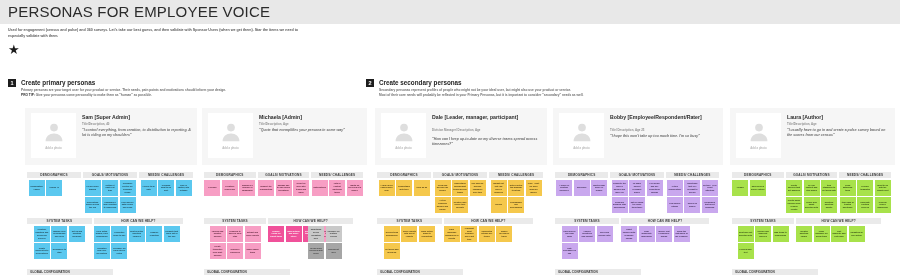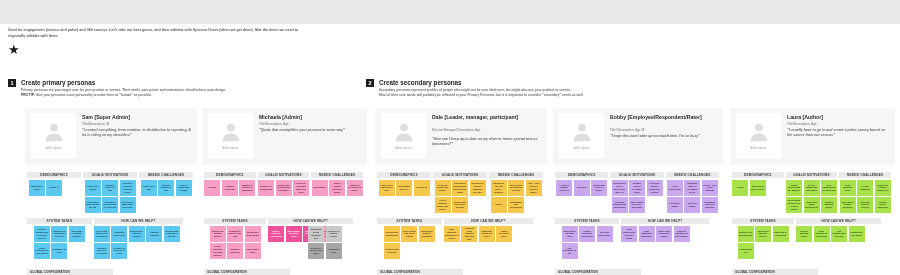--- a/index.html
+++ b/index.html
@@ -99,20 +99,21 @@
     display: flex; align-items: center; padding-left: 3px;
     font-size: 3.1px; font-weight: 700; color: #3a3a3a; white-space: nowrap;
   }
 </style>
 </head>
 <body>
 
 <div id="board">
 
   <div class="header-band"></div>
+  <div class="board-title">PERSONAS FOR EMPLOYEE VOICE</div>
   <div class="board-sub">Used for engagement (census and pulse) and 360 surveys. Let's take our best guess, and then validate with Sponsor Users (when we get them).  Star the items we need to especially validate with them.</div>
   <div class="star-glyph">★</div>
 
   <div class="section-head" style="left:8px; top:79px; width:340px;">
     <div class="sec-num">1</div>
     <div class="sec-title">Create primary personas</div>
     <div class="sec-desc">
       <span>Primary personas are your target user for your product or service. Their needs, pain points and motivations should inform your design.</span><br>
       <b>PRO TIP:</b>
       <span>Give your personas some personality to make them as "human" as possible.</span>

